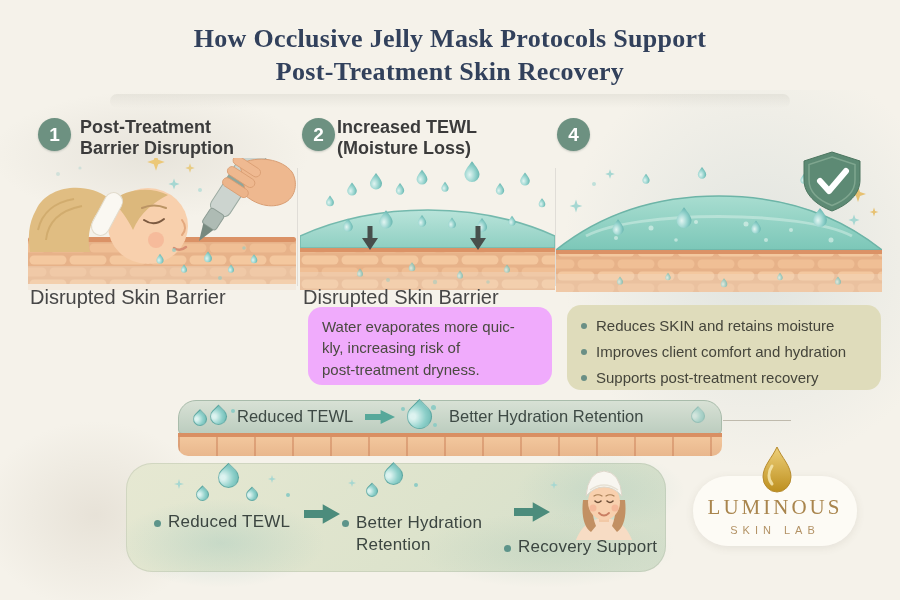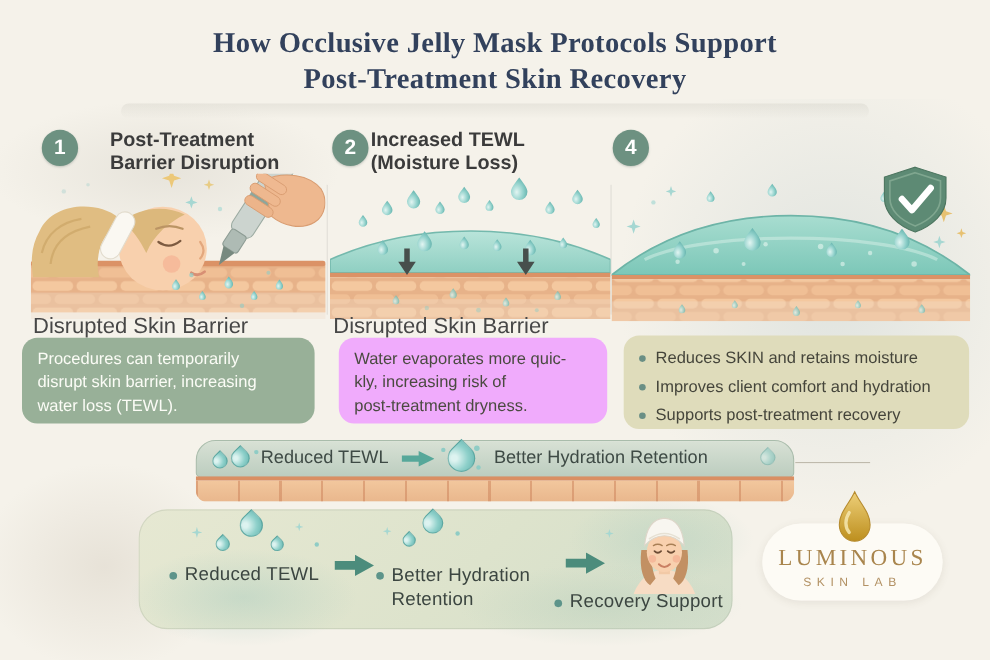--- a/index.html
+++ b/index.html
@@ -94,21 +94,21 @@
 
   <div class="wash" style="left:560px;top:90px;width:360px;height:380px;background:radial-gradient(ellipse at 55% 45%, rgba(198,210,210,.45), rgba(0,0,0,0) 70%);"></div>
   <div class="wash" style="left:-10px;top:90px;width:320px;height:130px;background:radial-gradient(ellipse, rgba(208,204,194,.38), rgba(0,0,0,0) 70%);"></div>
   <div class="wash" style="left:-20px;top:420px;width:230px;height:190px;background:radial-gradient(ellipse, rgba(212,204,190,.42), rgba(0,0,0,0) 70%);"></div>
   <div class="wash" style="left:110px;top:94px;width:680px;height:14px;background:linear-gradient(rgba(200,198,188,.30), rgba(0,0,0,0));border-radius:8px;"></div>
 
   <div class="title pre">How Occlusive Jelly Mask Protocols Support
 Post-Treatment Skin Recovery</div>
 
   <div class="num" style="left:38px;top:118px;">1</div>
-  <div class="ptitle pre" style="left:80px;top:117px;width:200px;margin-left:20px;">Post-Treatment
+  <div class="ptitle pre" style="left:80px;top:117px;width:200px;">Post-Treatment
 Barrier Disruption</div>
   <div class="num" style="left:302px;top:118px;">2</div>
   <div class="ptitle pre" style="left:337px;top:117px;width:200px;">Increased TEWL
 (Moisture Loss)</div>
   <div class="num" style="left:557px;top:118px;">4</div>
 
   <div class="divider" style="left:297px;top:168px;height:118px;"></div>
   <div class="divider" style="left:555px;top:168px;height:118px;"></div>
 
   <svg style="position:absolute;left:28px;top:158px;" width="268" height="132" viewBox="0 0 268 132">
@@ -253,23 +253,20 @@
     <g transform="translate(248,2)">
       <path d="M28,0 L56,9 L56,28 C56,42 44,53 28,59 C12,53 0,42 0,28 L0,9 Z" fill="#5d8a74" stroke="#4c755f"></path>
       <path d="M28,5 L51,12.5 L51,28 C51,39 42,48 28,53.5 C14,48 5,39 5,28 L5,12.5 Z" fill="none" stroke="#7fa68f" stroke-width="1.5"></path>
       <path d="M16,29 L25,39 L42,19" stroke="#ffffff" stroke-width="6" fill="none" stroke-linecap="round" stroke-linejoin="round"></path>
     </g>
   </svg>
 
   <div class="caption" style="left:30px;top:286px;width:255px;">Disrupted Skin Barrier</div>
   <div class="caption" style="left:303px;top:286px;width:250px;">Disrupted Skin Barrier</div>
 
-  <div class="ibox green pre" style="left:20px;top:307px;width:266px;height:78px;">Procedures can temporarily
-disrupt skin barrier, increasing
-water loss (TEWL).</div>
   <div class="ibox khaki pre" style="left:308px;top:307px;width:244px;height:78px;">Water evaporates more quic-
 kly, increasing risk of
 post-treatment dryness.</div>
   <div class="ibox bullets" style="left:567px;top:305px;width:314px;height:85px;">
     <ul>
       <li>Reduces SKIN and retains moisture</li>
       <li>Improves client comfort and hydration</li>
       <li>Supports post-treatment recovery</li>
     </ul>
   </div>

